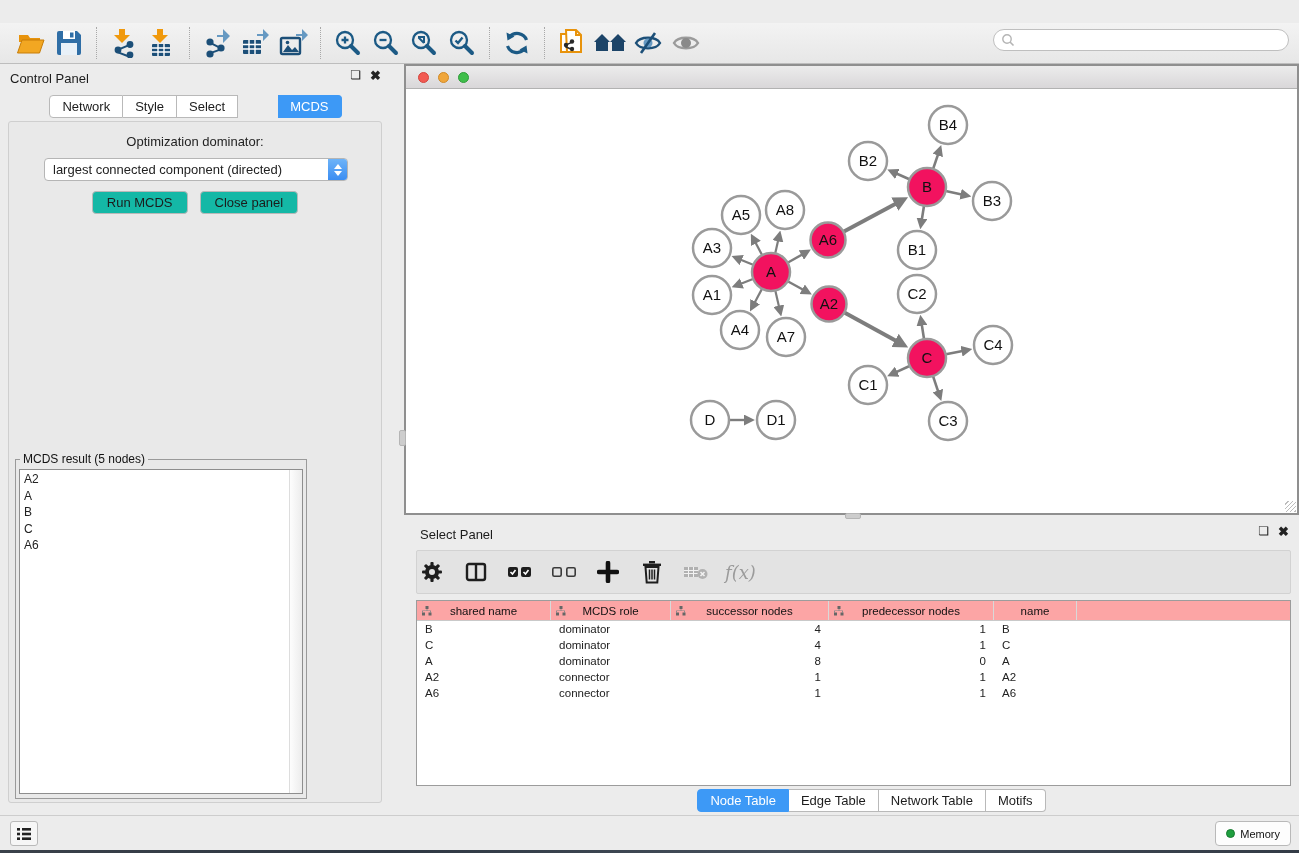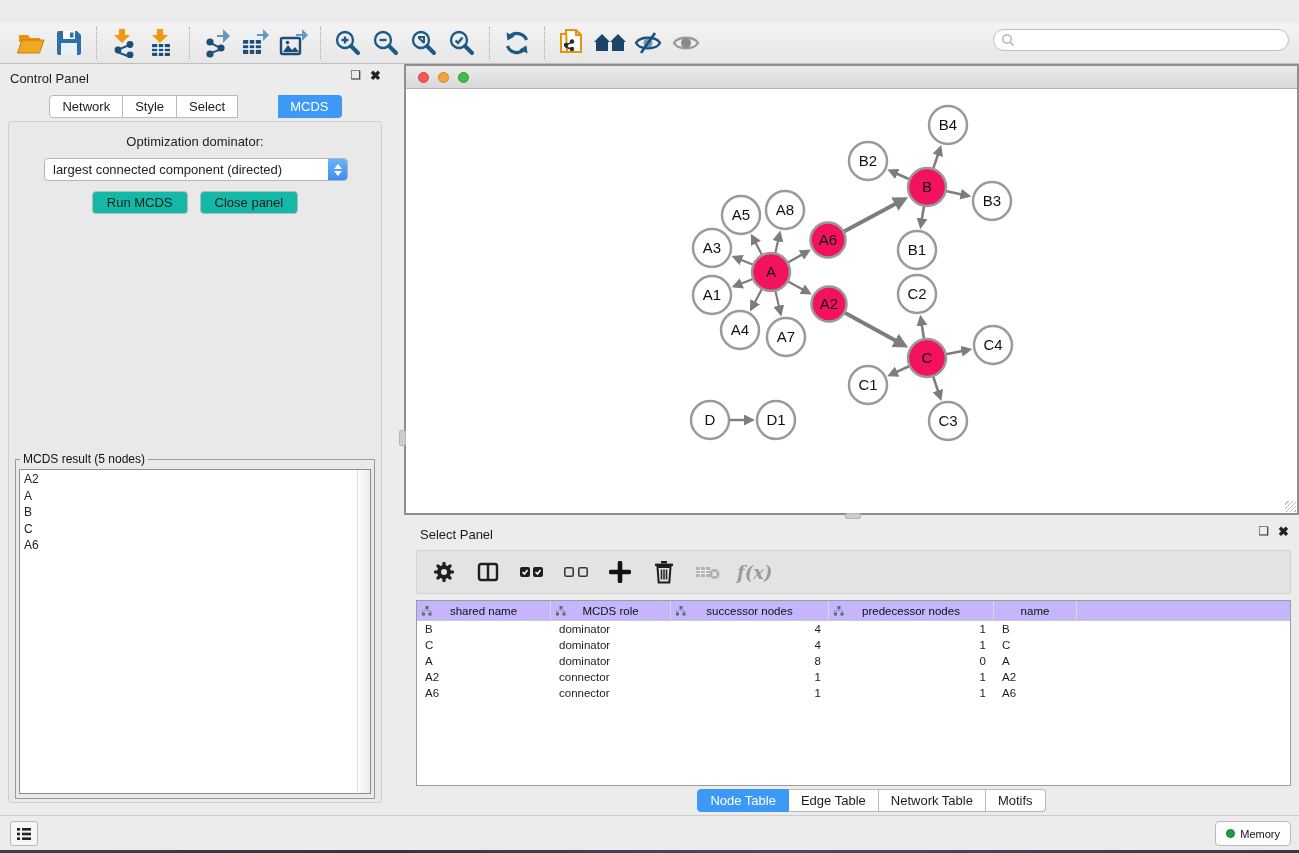--- a/index.html
+++ b/index.html
@@ -48,21 +48,21 @@
   #opt-label { position:absolute; left:0; top:12px; width:100%; text-align:center; font-size:13px; }
   #criterion { position:absolute; left:35px; top:36px; width:304px; height:23px; background:#fff;
     border:1px solid #b5b5b5; border-radius:4px; display:flex; align-items:center; }
   #criterion .val { flex:1; font-size:13px; padding-left:8px; white-space:nowrap; overflow:hidden; }
   #criterion .stepper { width:19px; height:21px; background:linear-gradient(#6db3f8,#3b8df2); border-radius:0 3px 3px 0;
     display:flex; flex-direction:column; align-items:center; justify-content:center; gap:2px; }
   .chev-up { width:0;height:0;border-left:4px solid transparent;border-right:4px solid transparent;border-bottom:5px solid #fff; }
   .chev-dn { width:0;height:0;border-left:4px solid transparent;border-right:4px solid transparent;border-top:5px solid #fff; }
   #cp-buttons { position:absolute; left:0; top:69px; width:100%; display:flex; justify-content:center; gap:12px; }
   .btn { font-size:13px; background:#14b8a6; border:1px solid #b9b9b9; border-radius:4px; padding:3px 14px; color:#1c1c1c; }
-  #mcds-fieldset { position:absolute; left:6px; top:330px; width:360px; height:347px;
+  #mcds-fieldset { position:absolute; left:6px; top:330px; width:292px; height:347px;
     border:1px solid #9a9a9a; background:transparent; }
   #mcds-fieldset legend { font-size:12px; color:#111; margin-left:4px; padding:0 3px; }
   #mcds-list { position:absolute; left:3px; top:3px; right:3px; bottom:4px; background:#fff; border:1px solid #8e8e8e;
     overflow:hidden; }
   #mcds-items { position:absolute; inset:1px 14px 0 0; }
   .mcds-item { font-size:12px; line-height:16.5px; padding-left:4px; }
   #mcds-scroll { position:absolute; right:0; top:0; bottom:0; width:13px; background:linear-gradient(90deg,#fdfdfd,#ececec); border-left:1px solid #ddd; }
 
   
   #net-window { position:absolute; left:404px; top:64px; width:895px; height:451px;
@@ -75,25 +75,25 @@
   #net-canvas { position:absolute; left:0; top:24px; right:0; bottom:0; background:#fff; overflow:hidden; }
   .grip { position:absolute; right:1px; bottom:1px; width:11px; height:11px;
     background:repeating-linear-gradient(135deg,transparent,transparent 2px,#bdbdbd 2px,#bdbdbd 3px); }
   .splitter-v { position:absolute; left:399px; top:430px; width:7px; height:16px; background:#cdcdcd; border:1px solid #b5b5b5; border-radius:2px; }
   .splitter-h { position:absolute; left:845px; top:513px; width:16px; height:6px; background:#cdcdcd; border:1px solid #b5b5b5; border-radius:2px; }
   .graph-label { font-size:15px; fill:#111; }
 
   
   #table-panel { position:absolute; left:404px; top:520px; width:895px; height:295px; background:#ececec; }
   #tp-toolbar { position:absolute; left:12px; right:8px; top:30px; height:44px; background:#e3e3e3;
-    border:1px solid #d2d2d2; border-radius:2px; display:flex; align-items:center; gap:14px; padding-left:12px;font-weight:bold; }
+    border:1px solid #d2d2d2; border-radius:2px; display:flex; align-items:center; gap:14px; padding-left:0; }
   .tp-icon { width:30px; height:30px; display:flex; align-items:center; justify-content:center; }
   .fx { font-family:"DejaVu Serif", serif; font-style:italic; font-size:18px; color:#9b9b9b; }
   #node-table { position:absolute; left:12px; right:8px; top:80px; height:186px; background:#fff; border:1px solid #9c9c9c; overflow:hidden; }
-  #nt-header { display:flex; height:20px; background:#c4b5fd; border-bottom:1px solid #c9c9c9; }
+  #nt-header { display:flex; height:20px; background:#fca5a5; border-bottom:1px solid #c9c9c9; }
   .nt-hcell { position:relative; border-right:1px solid #d9d9d9; display:flex; align-items:center; justify-content:center;
     font-size:11.5px; color:#111; }
   .nt-hcell .hicon { position:absolute; left:5px; top:5px; }
   .nt-row { display:flex; height:16px; align-items:center; }
   .nt-cell { font-size:11.5px; padding:0 8px; white-space:nowrap; overflow:hidden; }
   #tp-tabs { position:absolute; left:0; top:269px; width:100%; display:flex; justify-content:center; }
 
   
   #statusbar { position:absolute; left:0; top:815px; width:1299px; height:35px; background:#ececec; border-top:1px solid #cdcdcd; }
   #status-left-btn { position:absolute; left:10px; top:5px; width:28px; height:25px; background:#f6f6f6;

